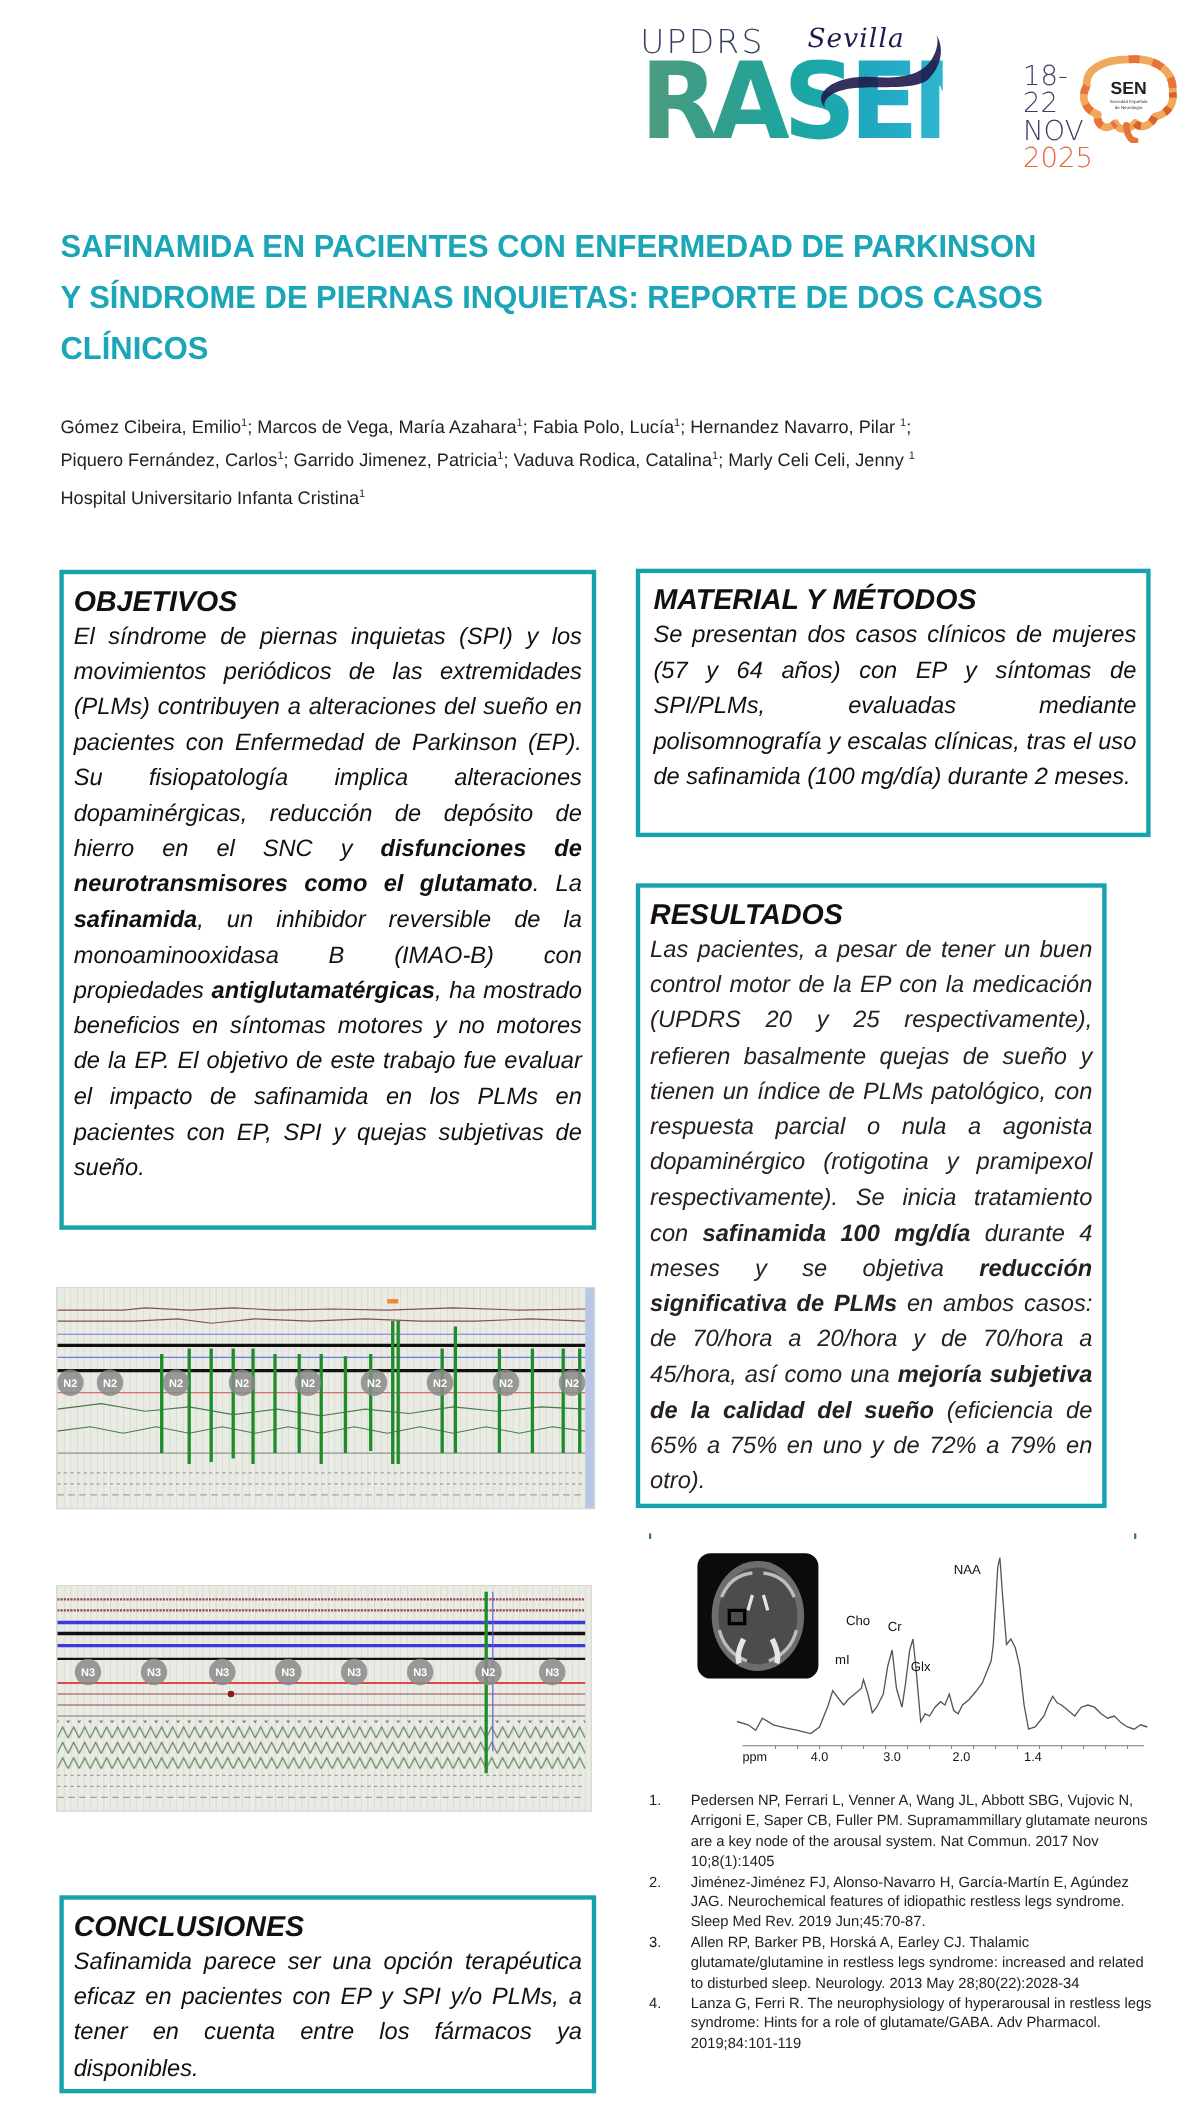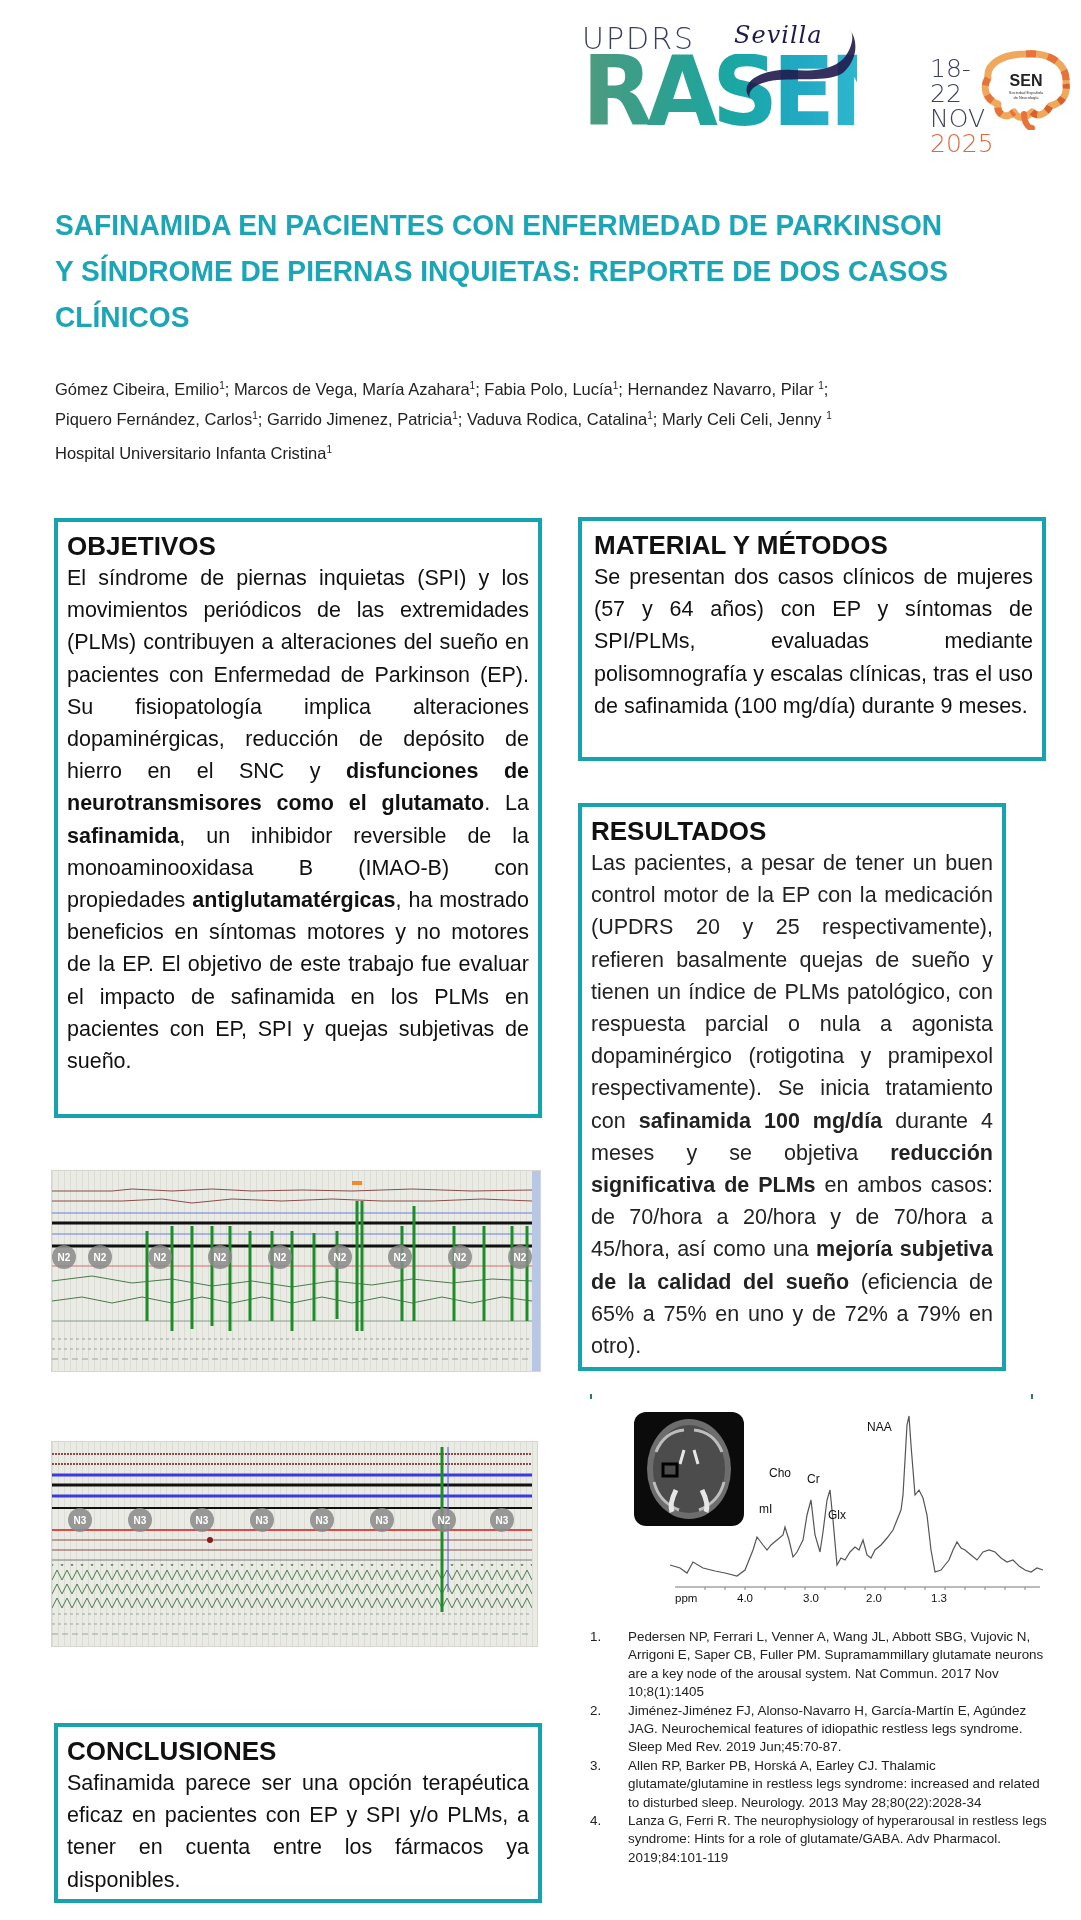--- a/index.html
+++ b/index.html
@@ -22,21 +22,21 @@
     .sen-text { position: absolute; left: 0; width: 92px; top: 24px; text-align: center; font-family: "Liberation Sans", sans-serif; font-weight: bold; font-size: 16px; color: #222; }
     .sen-sub { position: absolute; left: 14px; width: 64px; top: 42px; text-align: center; font-size: 4px; line-height: 5px; color: #333; }
 
     
     .title { position: absolute; left: 55px; top: 202px; width: 980px; font-family: "Liberation Sans", sans-serif; font-size: 29px; line-height: 46px; color: #1aa6b7; letter-spacing: 0px; transform: scaleX(0.97); transform-origin: left top; }
     .authors { position: absolute; left: 55px; top: 374px; width: 1000px; font-size: 16.5px; line-height: 30px; color: #222; }
     .authors sup, .affil sup { font-size: 10px; vertical-align: super; line-height: 0; }
     .affil { position: absolute; left: 55px; top: 444px; font-size: 16.5px; color: #222; }
 
     
-    .box { position: absolute; border: 4px solid #17a3ae; background: #fff; padding: 8px 9px 8px 9px; }
+    .box { position: absolute; border: 4px solid #17a3ae; background: #fff; padding: 8px 9px 8px 9px; font-style: italic; }
     .box h2 { font-family: "Liberation Sans", sans-serif; font-weight: bold; font-size: 26px; line-height: 32px; color: #111; letter-spacing: 0px; }
     .box p { font-size: 21.5px; line-height: 32.2px; text-align: justify; color: #111; }
     .box p b { font-weight: bold; }
     #box-objetivos { left: 54px; top: 518px; width: 488px; height: 600px; }
     #box-material { left: 578px; top: 517px; width: 468px; height: 244px; padding-left: 12px; }
     #box-resultados { left: 578px; top: 803px; width: 428px; height: 568px; }
     #box-resultados p { color: #222; }
     #box-conclusiones { left: 54px; top: 1723px; width: 488px; height: 180px; }
 
     
@@ -113,21 +113,21 @@
   <span>Hospital Universitario Infanta Cristina</span><sup>1</sup>
 </div>
 
 <section class="box" id="box-objetivos">
   <h2>OBJETIVOS</h2>
   <p><span>El síndrome de piernas inquietas (SPI) y los movimientos periódicos de las extremidades (PLMs) contribuyen a alteraciones del sueño en pacientes con Enfermedad de Parkinson (EP). Su fisiopatología implica alteraciones dopaminérgicas, reducción de depósito de hierro en el SNC y </span><b>disfunciones de neurotransmisores como el glutamato</b><span>. La </span><b>safinamida</b><span>, un inhibidor reversible de la monoaminooxidasa B (IMAO-B) con propiedades </span><b>antiglutamatérgicas</b><span>, ha mostrado beneficios en síntomas motores y no motores de la EP. El objetivo de este trabajo fue evaluar el impacto de safinamida en los PLMs en pacientes con EP, SPI y quejas subjetivas de sueño.</span></p>
 </section>
 
 <section class="box" id="box-material">
   <h2>MATERIAL Y MÉTODOS</h2>
-  <p>Se presentan dos casos clínicos de mujeres (57 y 64 años) con EP y síntomas de SPI/PLMs, evaluadas mediante polisomnografía y escalas clínicas, tras el uso de safinamida (100 mg/día) durante 9 meses.</p>
+  <p>Se presentan dos casos clínicos de mujeres (57 y 64 años) con EP y síntomas de SPI/PLMs, evaluadas mediante polisomnografía y escalas clínicas, tras el uso de safinamida (100 mg/día) durante 2 meses.</p>
 </section>
 
 <section class="box" id="box-resultados">
   <h2>RESULTADOS</h2>
   <p><span>Las pacientes, a pesar de tener un buen control motor de la EP con la medicación (UPDRS 20 y 25 respectivamente), refieren basalmente quejas de sueño y tienen un índice de PLMs patológico, con respuesta parcial o nula a agonista dopaminérgico (rotigotina y pramipexol respectivamente). Se inicia tratamiento con </span><b>safinamida 100 mg/día</b><span> durante 4 meses y se objetiva </span><b>reducción significativa de PLMs</b><span> en ambos casos: de 70/hora a 20/hora y de 70/hora a 45/hora, así como una </span><b>mejoría subjetiva de la calidad del sueño</b><span> (eficiencia de 65% a 75% en uno y de 72% a 79% en otro).</span></p>
 </section>
 
 <div class="eeg" id="eeg-1">
   <svg width="490" height="202" viewBox="0 0 490 202">
     <defs>
@@ -285,21 +285,21 @@
   </svg>
   <div class="mrs-label" style="left:282px; top:30px;">NAA</div>
   <div class="mrs-label" style="left:184px; top:76px;">Cho</div>
   <div class="mrs-label" style="left:222px; top:82px;">Cr</div>
   <div class="mrs-label" style="left:174px; top:112px;">mI</div>
   <div class="mrs-label" style="left:243px; top:118px;">Glx</div>
   <div class="mrs-axis" style="left:90px; top:202px;">ppm</div>
   <div class="mrs-axis" style="left:152px; top:202px;">4.0</div>
   <div class="mrs-axis" style="left:218px; top:202px;">3.0</div>
   <div class="mrs-axis" style="left:281px; top:202px;">2.0</div>
-  <div class="mrs-axis" style="left:346px; top:202px;">1.3</div>
+  <div class="mrs-axis" style="left:346px; top:202px;">1.4</div>
 </div>
 
 <ol class="refs">
   <li><span class="num">1.</span><span>Pedersen NP, Ferrari L, Venner A, Wang JL, Abbott SBG, Vujovic N, Arrigoni E, Saper CB, Fuller PM. Supramammillary glutamate neurons are a key node of the arousal system. Nat Commun. 2017 Nov 10;8(1):1405</span></li>
   <li><span class="num">2.</span><span>Jiménez-Jiménez FJ, Alonso-Navarro H, García-Martín E, Agúndez JAG. Neurochemical features of idiopathic restless legs syndrome. Sleep Med Rev. 2019 Jun;45:70-87.</span></li>
   <li><span class="num">3.</span><span>Allen RP, Barker PB, Horská A, Earley CJ. Thalamic glutamate/glutamine in restless legs syndrome: increased and related to disturbed sleep. Neurology. 2013 May 28;80(22):2028-34</span></li>
   <li><span class="num">4.</span><span>Lanza G, Ferri R. The neurophysiology of hyperarousal in restless legs syndrome: Hints for a role of glutamate/GABA. Adv Pharmacol. 2019;84:101-119</span></li>
 </ol>
 
 <section class="box" id="box-conclusiones">

